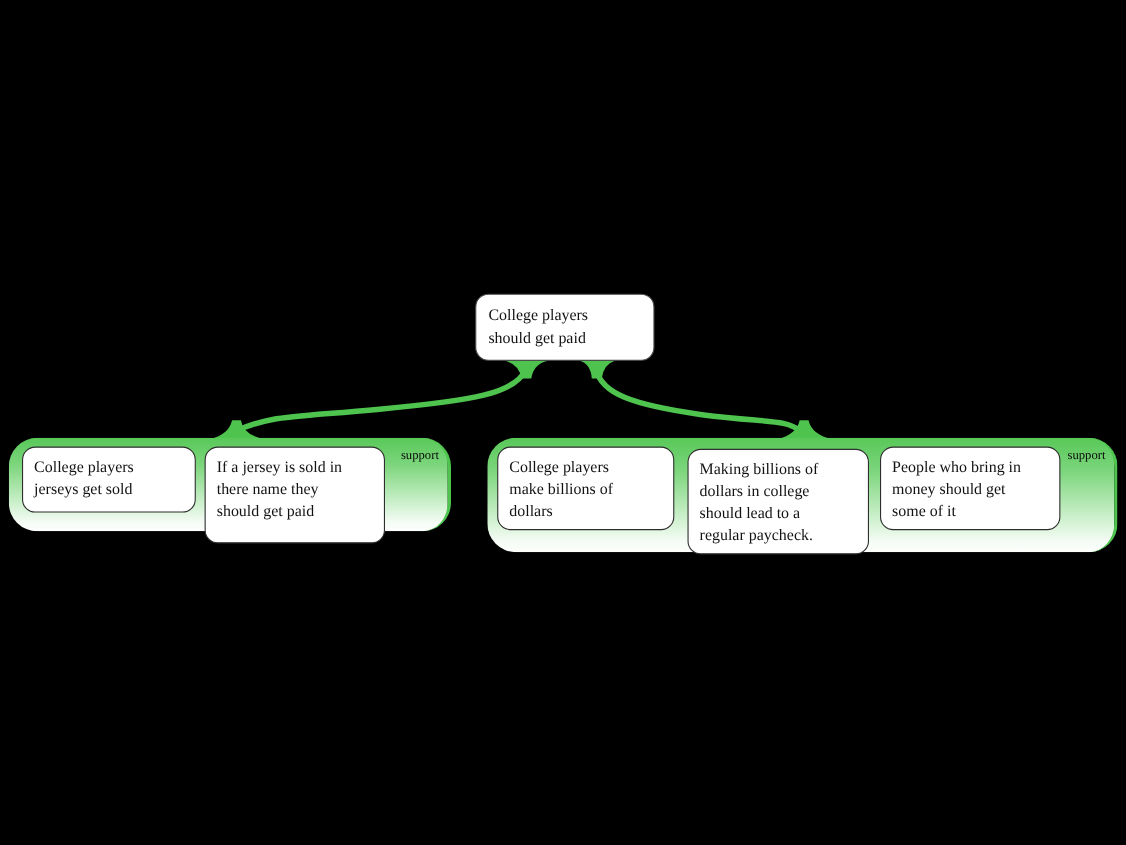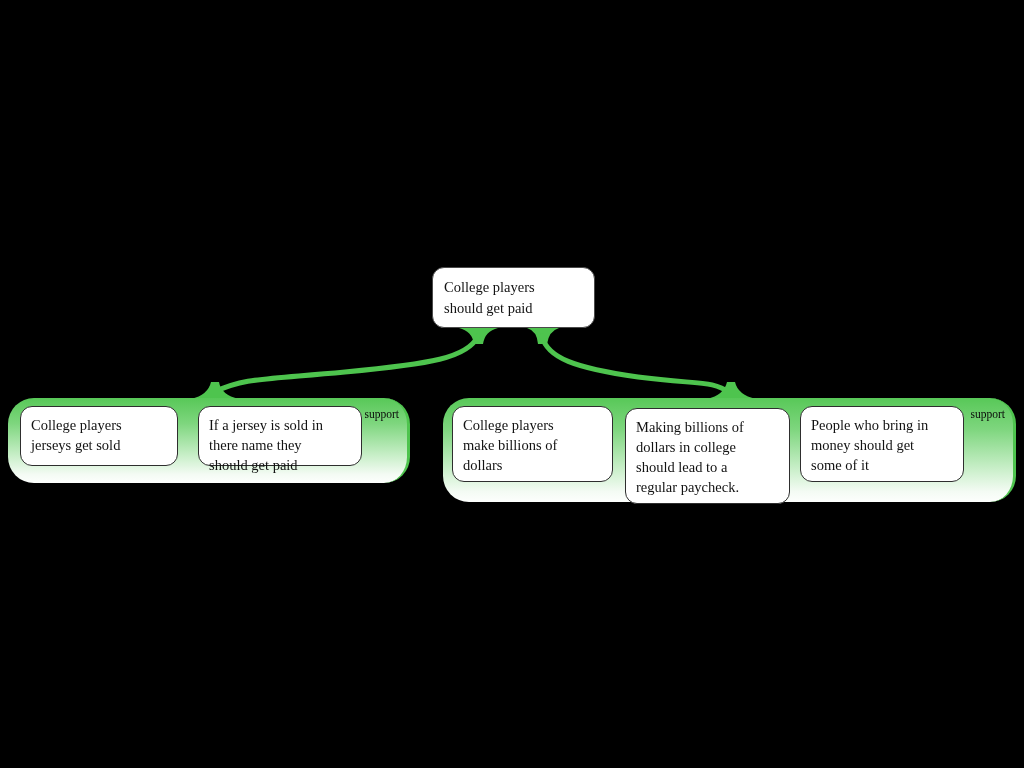--- a/index.html
+++ b/index.html
@@ -72,21 +72,21 @@
     box-sizing: border-box;
     background: #ffffff;
     border: 1.5px solid #2e2e2e;
     border-radius: 12px;
     padding: 8px 10px;
     color: #121212;
     font-size: 14.5px;
     line-height: 20px;
   }
   #pcard-l1 { left: 12px;  top: 8px;  width: 158px; height: 60px; }
-  #pcard-l2 { left: 178px; top: 8px;  width: 164px; height: 60px; margin-left: 12px; }
+  #pcard-l2 { left: 178px; top: 8px;  width: 164px; height: 88px; }
   #pcard-r1 { left: 9px;   top: 8px;  width: 161px; height: 76px; }
   #pcard-r2 { left: 182px; top: 10px; width: 165px; height: 96px; }
   #pcard-r3 { left: 357px; top: 8px;  width: 164px; height: 76px; }
   .node-text {
     white-space: pre-line;
     display: block;
   }
 </style>
 </head>
 <body>

